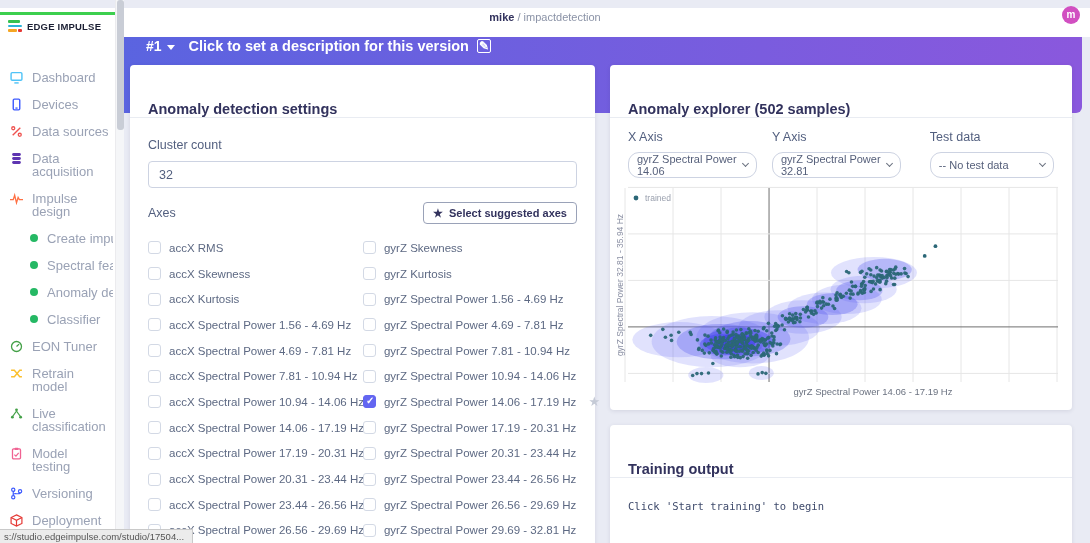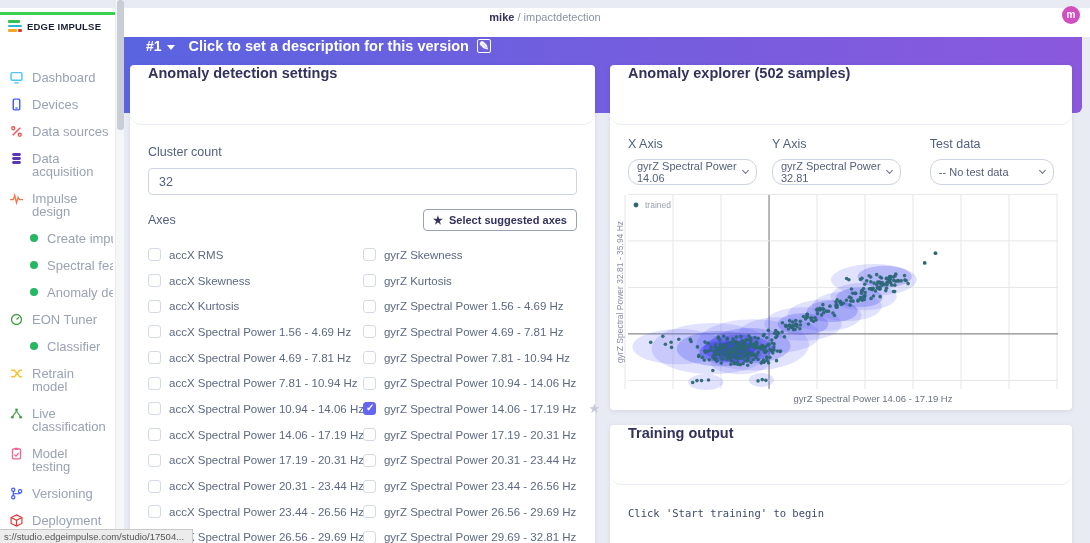--- a/index.html
+++ b/index.html
@@ -37,21 +37,21 @@
   .main { position:absolute; left:124px; top:0; width:966px; height:543px; }
   .banner { position:absolute; left:-6px; top:25px; width:964px; height:88px; border-radius:6px; background:linear-gradient(90deg,#5a64e0,#8a58dd); }
   .banner-inner { display:flex; align-items:center; gap:14px; padding:13px 0 0 28px; color:#fff; }
   .banner-version { font-size:14px; font-weight:bold; display:flex; align-items:center; gap:5px; cursor:pointer; }
   .banner-version .caret { width:0; height:0; border-left:4px solid transparent; border-right:4px solid transparent; border-top:5px solid #fff; margin-top:2px; }
   .banner-desc { font-size:14.5px; font-weight:700; cursor:pointer; display:flex; align-items:center; gap:8px; }
   .edit-glyph { font-size:12px; line-height:12px; border:1.3px solid #fff; border-radius:2px; width:14px; height:14px; text-align:center; }
 
   
   .card { position:absolute; background:#fff; border-radius:4px; box-shadow:0 1px 4px rgba(50,50,93,.12); }
-  .card-header { height:60px; border-bottom:1px solid #e9ecf2; display:flex; align-items:flex-start; padding:0 18px;border-radius:12px; }
+  .card-header { height:53px; border-bottom:1px solid #e9ecf2; display:flex; align-items:flex-end; padding:0 18px; }
   .card-title { font-size:14.5px; font-weight:600; color:#32325d; }
   .card-body { padding:12px 18px; }
 
   .settings-card { left:6px; top:65px; width:465px; height:620px; }
   .field-label { font-size:12.5px; color:#525f7f; margin-top:12px; }
   .text-input { margin-top:9px; width:429px; height:27px; border:1px solid #cdd3e2; border-radius:4px; font-size:12.5px; color:#525f7f; padding:0 10px; font-family:"Liberation Sans",sans-serif; background:#fff; }
   .axes-row { margin-top:14px; display:flex; align-items:center; justify-content:space-between; }
   .suggest-btn { display:flex; align-items:center; gap:6px; border:1px solid #9aa2b8; border-radius:4px; background:#fff; height:22px; padding:0 9px; font-size:11px; font-weight:bold; color:#32325d; cursor:pointer; font-family:"Liberation Sans",sans-serif; }
   .suggest-btn .star { font-size:11px; color:#32325d; }
   .axes-grid { margin-top:11px; display:flex; }
@@ -136,30 +136,30 @@
         <span>Create impulse</span>
       </div>
       <div class="nav-item sub">
         <span class="dot"></span>
         <span>Spectral features</span>
       </div>
       <div class="nav-item sub">
         <span class="dot"></span>
         <span>Anomaly detection</span>
       </div>
-      <div class="nav-item">
-        <span class="nicon"><svg width="13" height="13" viewBox="0 0 12 12" fill="none">
-            <circle cx="6" cy="6" r="4.6" stroke="#43a047" stroke-width="1.2"></circle>
-            <line x1="6" y1="6" x2="8.4" y2="3.8" stroke="#43a047" stroke-width="1.2"></line>
-          </svg></span>
-        <span>EON Tuner</span>
-      </div>
       <div class="nav-item sub">
         <span class="dot"></span>
         <span>Classifier</span>
+      </div>
+      <div class="nav-item">
+        <span class="nicon"><svg width="13" height="13" viewBox="0 0 12 12" fill="none">
+            <circle cx="6" cy="6" r="4.6" stroke="#43a047" stroke-width="1.2"></circle>
+            <line x1="6" y1="6" x2="8.4" y2="3.8" stroke="#43a047" stroke-width="1.2"></line>
+          </svg></span>
+        <span>EON Tuner</span>
       </div>
       <div class="nav-item">
         <span class="nicon"><svg width="13" height="13" viewBox="0 0 12 12" fill="none">
             <polyline points="1,3 4,3 9,9 11,9" stroke="#fbc02d" stroke-width="1.3"></polyline>
             <polyline points="1,9 4,9 9,3 11,3" stroke="#fbc02d" stroke-width="1.3"></polyline>
           </svg></span>
         <span>Retrain model</span>
       </div>
       <div class="nav-item">
         <span class="nicon"><svg width="13" height="13" viewBox="0 0 12 12" fill="none">

